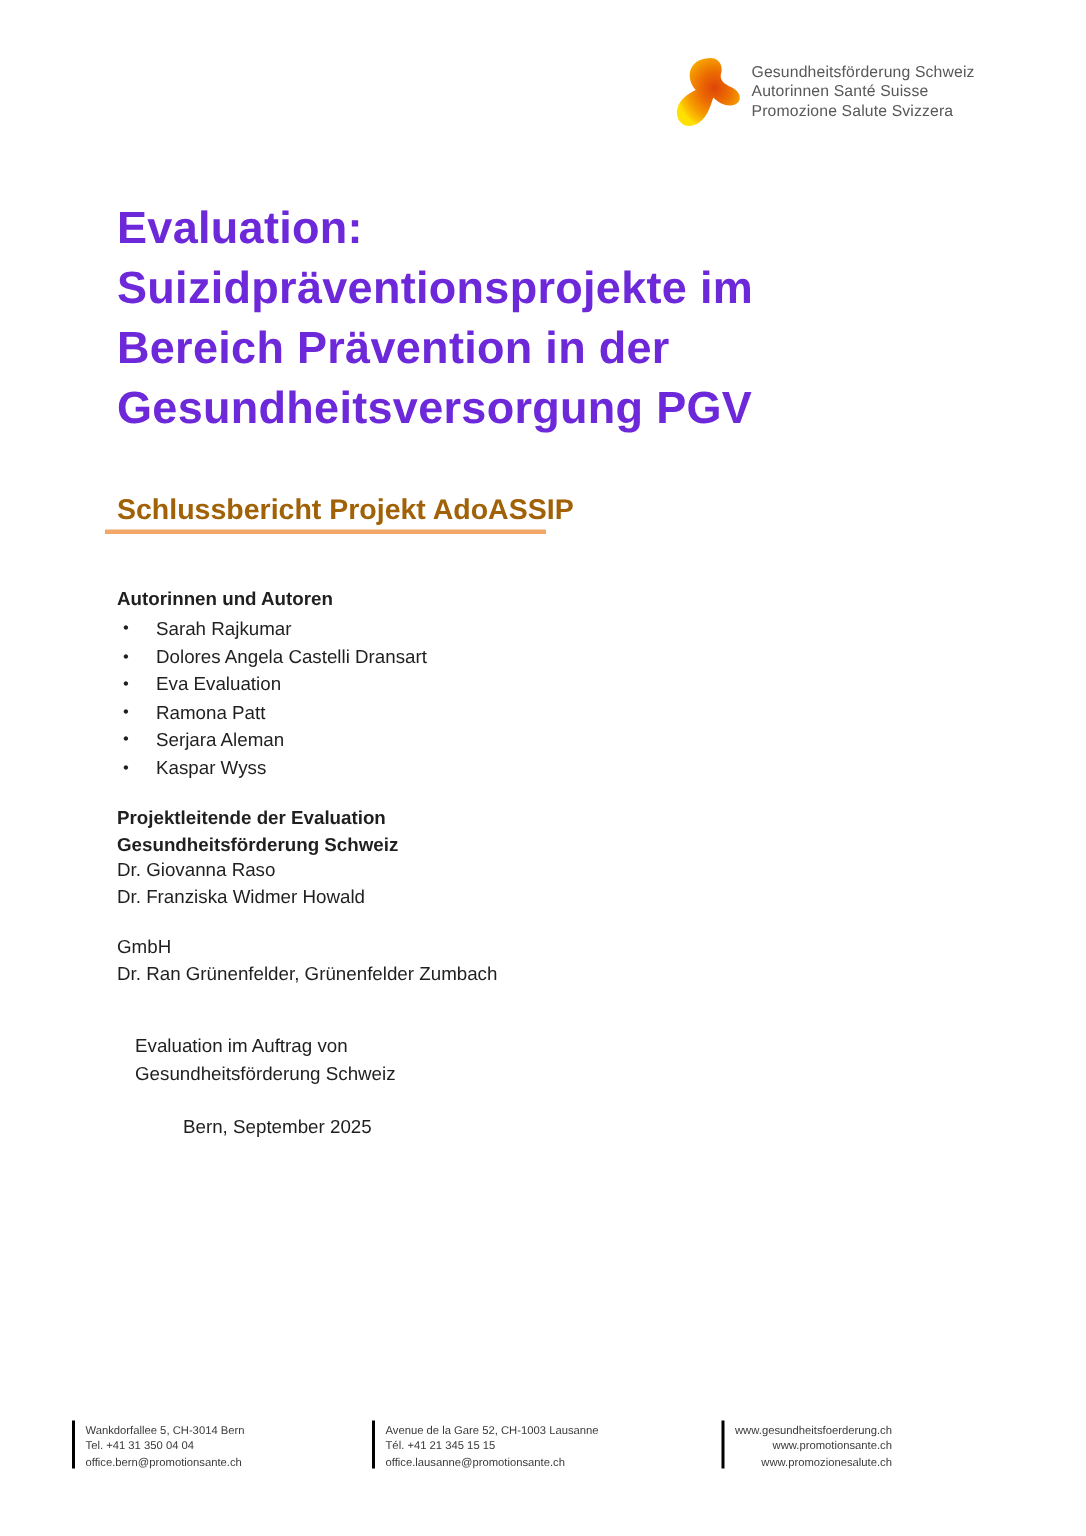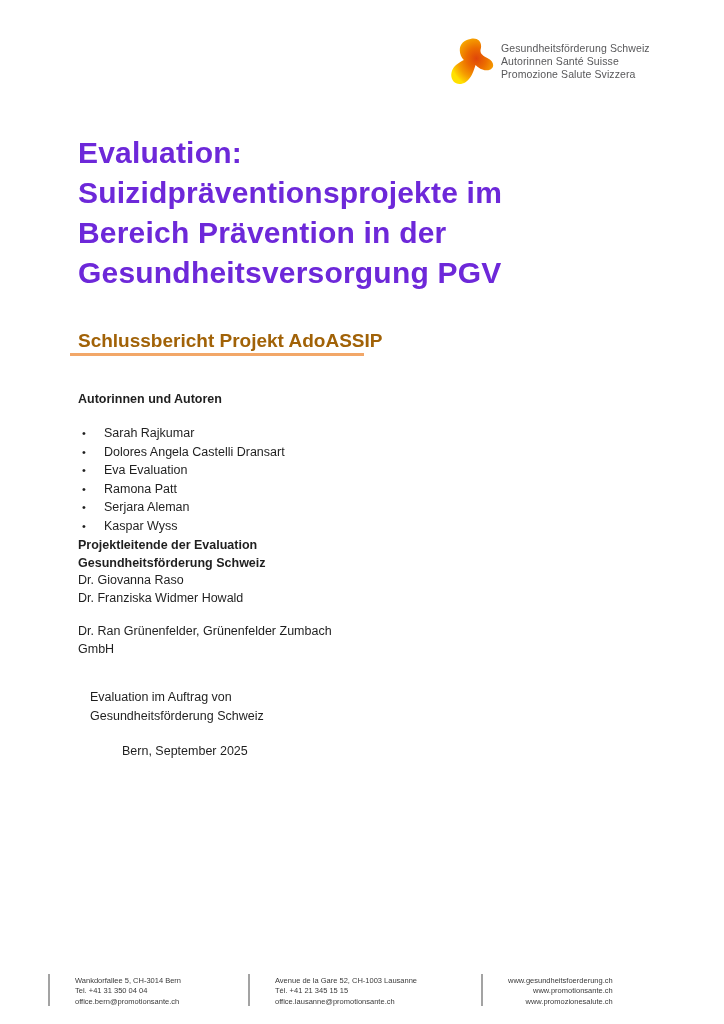--- a/index.html
+++ b/index.html
@@ -24,35 +24,35 @@
     position:absolute;left:78px;top:330px;
     font-size:19px;font-weight:bold;color:#a16207;white-space:nowrap;
   }
   .rule{
     position:absolute;left:70px;top:353px;width:294px;height:3px;background:#f2a768;
   }
 
   
   .body-block{font-size:12.5px;line-height:18px;color:#1f1f1f;}
   .authors{position:absolute;left:78px;top:390px;width:330px;}
-  .authors .h{font-weight:bold;line-height:18px;margin-bottom:16px;}
+  .authors .h{font-weight:bold;line-height:18px;margin-bottom:2px;}
   .li{display:flex;line-height:18.5px;}
   .bullet{width:22px;padding-left:4px;font-size:11px;flex:0 0 22px;}
 
   .lead{position:absolute;left:78px;top:537px;width:360px;line-height:17.5px;}
   .bold{font-weight:bold;}
   .spacer{height:16px;}
 
   .commission{position:absolute;left:78px;top:688px;width:330px;line-height:19px;margin-left:12px;}
   .dateline{position:absolute;left:78px;top:742px;font-size:12.5px;line-height:19px;margin-left:44px;}
 
   
   .fcol{
-    position:absolute;top:974px;height:30px;
-    border-left:2px solid #a3a3a3;padding:2px 0 0 25px;
+    position:absolute;top:947px;height:30px;
+    border-left:2px solid #000000;padding:2px 0 0 7px;
     font-size:7.5px;line-height:10.3px;color:#3a3a3a;white-space:nowrap;
   }
 </style>
 </head>
 <body>
 
 <div>
 
   <svg class="logo-blob" viewBox="0 0 46 49" aria-hidden="true">
     <defs>
@@ -118,22 +118,22 @@
       <span>Kaspar Wyss</span>
     </div>
   </div>
 
   <div class="lead body-block">
     <div class="bold">Projektleitende der Evaluation</div>
     <div class="bold">Gesundheitsförderung Schweiz</div>
     <div>Dr. Giovanna Raso</div>
     <div>Dr. Franziska Widmer Howald</div>
     <div class="spacer"></div>
+    <div>GmbH</div>
     <div>Dr. Ran Grünenfelder, Grünenfelder Zumbach</div>
-    <div>GmbH</div>
   </div>
 
   <div class="commission body-block">
     <div>Evaluation im Auftrag von</div>
     <div>Gesundheitsförderung Schweiz</div>
   </div>
   <div class="dateline">Bern, September 2025</div>
 
   <div>
     <div class="fcol" style="left:48px;">

